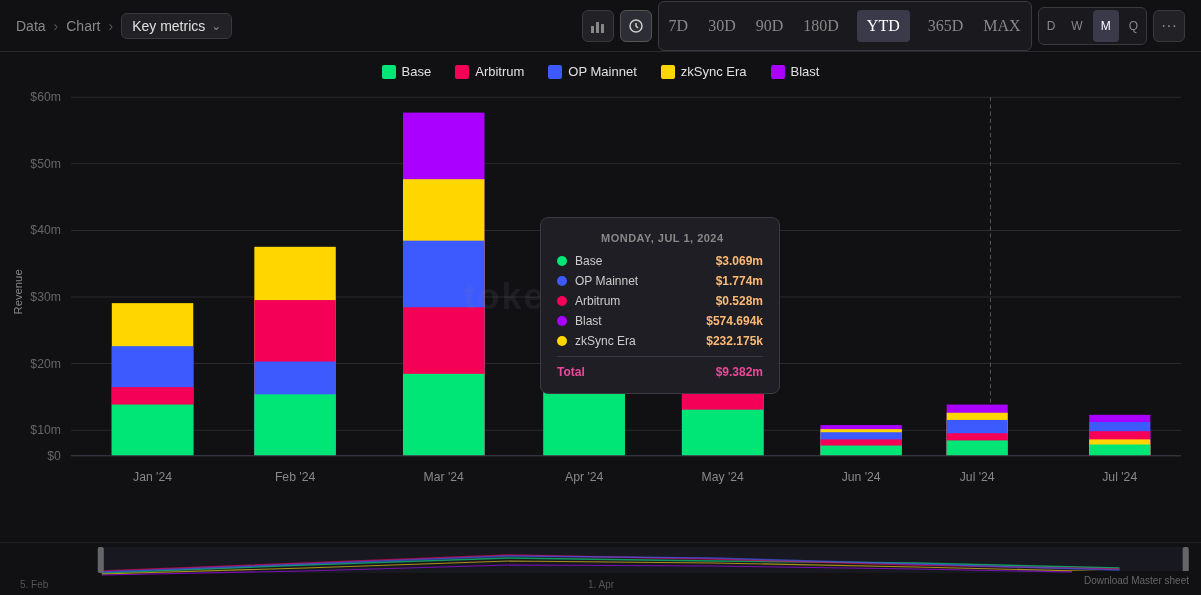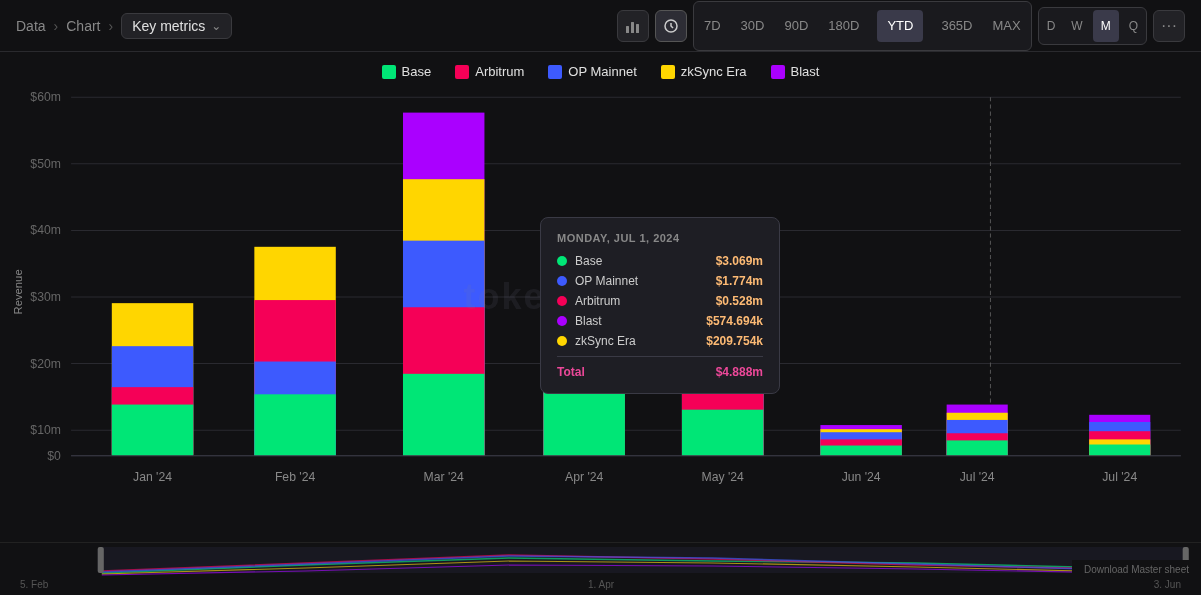--- a/index.html
+++ b/index.html
@@ -68,26 +68,27 @@
     .time-group {
       display: flex;
       align-items: center;
       background: #1a1a1e;
       border: 1px solid #3a3a3e;
       border-radius: 6px;
       overflow: hidden;
     }
     .time-btn {
       padding: 4px 10px;
-      font-size: 13px;
+      font-size: 16px;
       color: #888;
       cursor: pointer;
       border: none;
       background: transparent;
       height: 32px;
+      font-family: Liberation Serif, serif;
     }
     .time-btn.active {
       background: #3a3a4a;
       color: #fff;
       border-radius: 4px;
       margin: 8px;
     }
     .granularity-group {
       display: flex;
       align-items: center;
@@ -172,20 +173,21 @@
       min-width: 240px;
       font-size: 12px;
       z-index: 10;
     }
     .tooltip-date {
       font-size: 11px;
       color: #888;
       font-weight: 600;
       margin-bottom: 10px;
       letter-spacing: 0.5px;
+      margin-left: 44px;
     }
     .tooltip-row {
       display: flex;
       align-items: center;
       justify-content: space-between;
       margin-bottom: 6px;
     }
     .tooltip-row-left {
       display: flex;
       align-items: center;
@@ -240,21 +242,21 @@
       display: flex;
       justify-content: space-between;
       padding: 0 20px;
       font-size: 10px;
       color: #555;
     }
 
     
     .download-bar {
       position: absolute;
-      bottom: 11px;
+      bottom: 0;
       right: 0;
       padding: 4px 12px;
       font-size: 10px;
       color: #666;
       background: #111113;
     }
   </style>
 </head>
 <body>
 
@@ -446,26 +448,26 @@
           <div class="tooltip-dot" style="background:#aa00ff;"></div>
           <span class="tooltip-label">Blast</span>
         </div>
         <span class="tooltip-value">$574.694k</span>
       </div>
       <div class="tooltip-row">
         <div class="tooltip-row-left">
           <div class="tooltip-dot" style="background:#ffd600;"></div>
           <span class="tooltip-label">zkSync Era</span>
         </div>
-        <span class="tooltip-value">$209.754k</span>
+        <span class="tooltip-value">$232.175k</span>
       </div>
       <hr class="tooltip-divider">
       <div class="tooltip-total">
         <span>Total</span>
-        <span>$4.888m</span>
+        <span>$9.382m</span>
       </div>
     </div>
   </div>
 </div>
 
 <div class="mini-chart">
   <svg width="100%" height="36" viewBox="0 0 1180 36" preserveAspectRatio="none">
 
     <polyline points="100,30 300,22 500,15 700,18 900,20 1100,25" fill="none" stroke="#00e676" stroke-width="1.5" opacity="0.7"></polyline>
     <polyline points="100,28 300,20 500,12 700,16 900,22 1100,26" fill="none" stroke="#f50057" stroke-width="1.5" opacity="0.7"></polyline>

